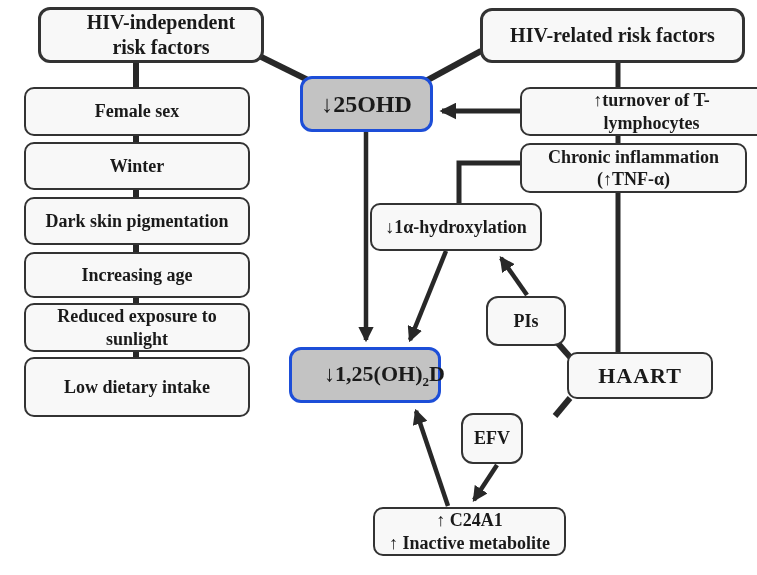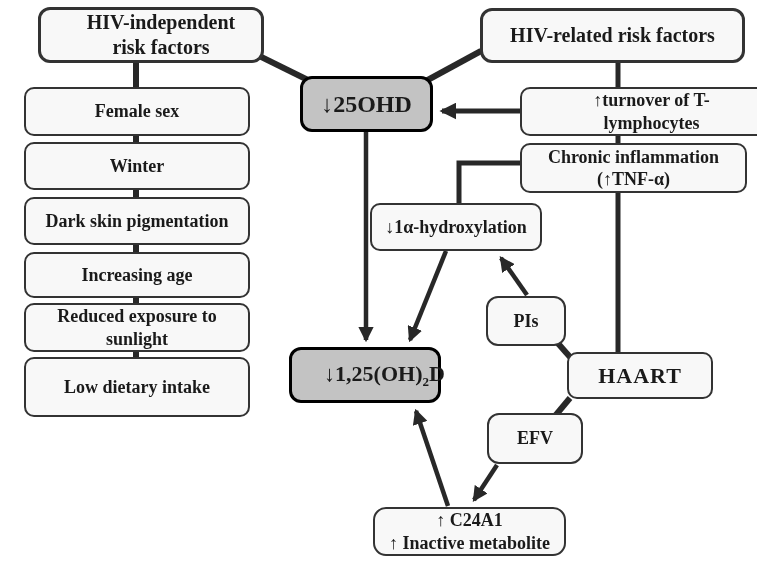--- a/index.html
+++ b/index.html
@@ -18,21 +18,21 @@
     display:flex;align-items:center;justify-content:center;
     text-align:center;
     background:#f8f8f8;
     border:2px solid #333333;
     border-radius:10px;
     font-weight:bold;
     line-height:1.25;
     white-space:pre-line;
   }
   .node.header{border-width:3px;border-radius:12px;font-size:20px;}
-  .node.gray{background:#c3c3c3;border:3px solid #000000;border-radius:12px;text-align:right;}
+  .node.gray{background:#c3c3c3;border:3px solid #1d4ed8;border-radius:12px;text-align:right;}
   .node .lbl{white-space:pre-line;}
   .fs17{font-size:18px;}
   .fs18{font-size:18px;}
   .fs21{font-size:18px;}
   .fs22{font-size:22px;}
   .fs24{font-size:24px;}
   .haart{letter-spacing:1px;}
   sub.small{font-size:13px;font-weight:bold;}
 </style>
 </head>
@@ -120,21 +120,21 @@
   </div>
   <div class="node fs21" style="left:486px;top:296px;width:80px;height:50px;border-radius:12px;">
     <span class="lbl">PIs</span>
   </div>
   <div class="node gray fs22" style="left:289px;top:347px;width:152px;height:56px;padding-left:39px;">
     <span><span>↓1,25(OH)</span><sub class="small">2</sub><span>D</span></span>
   </div>
   <div class="node fs22 haart" style="left:567px;top:352px;width:146px;height:47px;">
     <span class="lbl">HAART</span>
   </div>
-  <div class="node fs21" style="left:487px;top:413px;width:96px;height:51px;border-radius:12px;">
+  <div class="node fs21" style="left:461px;top:413px;width:62px;height:51px;border-radius:12px;">
     <span class="lbl">EFV</span>
   </div>
-  <div class="node fs17" style="left:373px;top:507px;width:193px;height:49px;border-radius:13px;">
+  <div class="node fs17" style="left:373px;top:507px;width:193px;height:49px;">
     <span class="lbl">↑ C24A1
 ↑ Inactive metabolite</span>
   </div>
 
 </div>
 
 </body></html>

